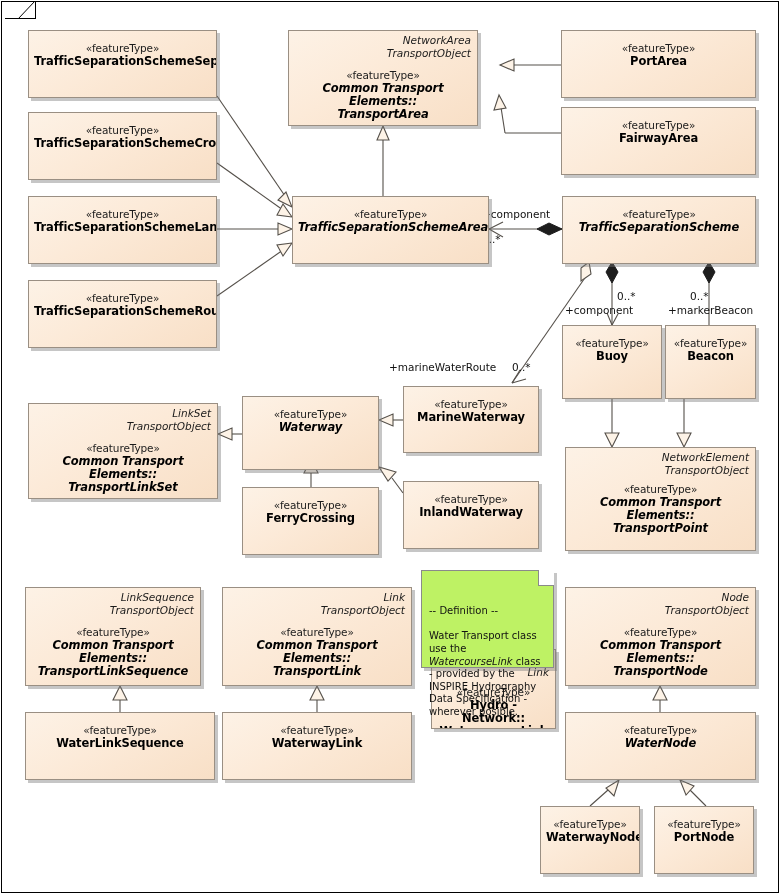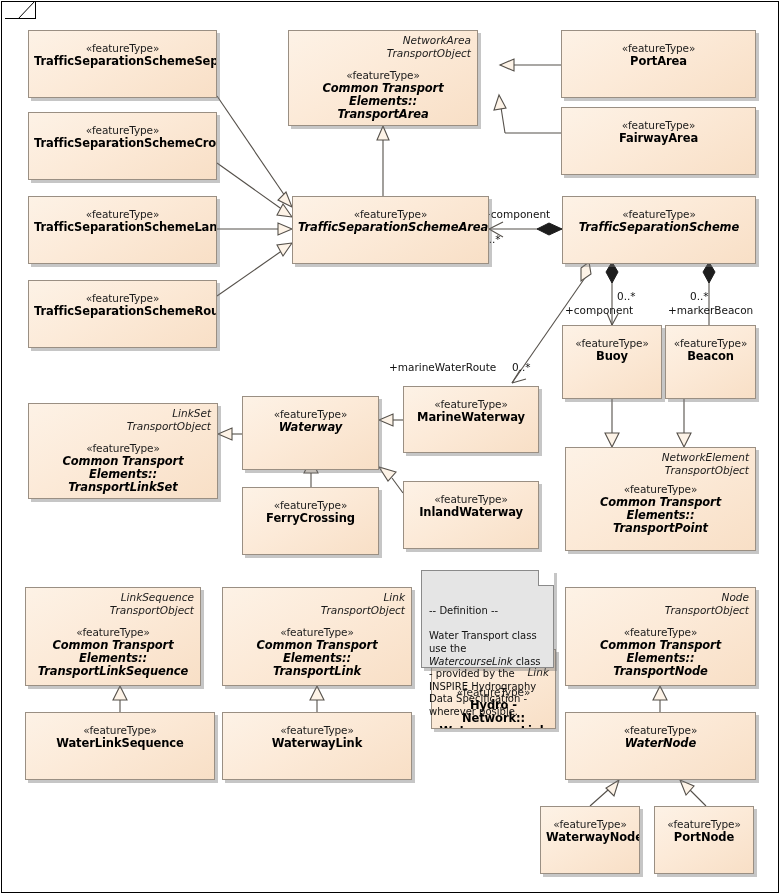--- a/index.html
+++ b/index.html
@@ -54,21 +54,21 @@
     position:absolute;left:0;right:0;
     text-align:center;padding:0 5px;box-sizing:border-box;
     line-height:13px;
   }
   .stereo{font-size:10.5px;color:#1b1b1b;letter-spacing:-0.1px;}
   .cname{font-size:11.5px;font-weight:bold;color:#000;letter-spacing:-0.1px;}
   .cname.ital{font-style:italic;}
   
   .note{
     position:absolute;box-sizing:border-box;
-    background:#e5e5e5;
+    background:#bef264;
     border:1px solid #8a8a8a;
     box-shadow:3px 3px 0 rgba(120,120,120,0.42);
     font-size:10px;line-height:12.6px;color:#111;
     padding:9px 7px 21px 7px;
     white-space:pre-line;
   }
   .note .fold{
     position:absolute;right:-1px;top:-1px;width:15px;height:15px;
     background:#ffffff;
     border-left:1px solid #8a8a8a;border-bottom:1px solid #8a8a8a;

